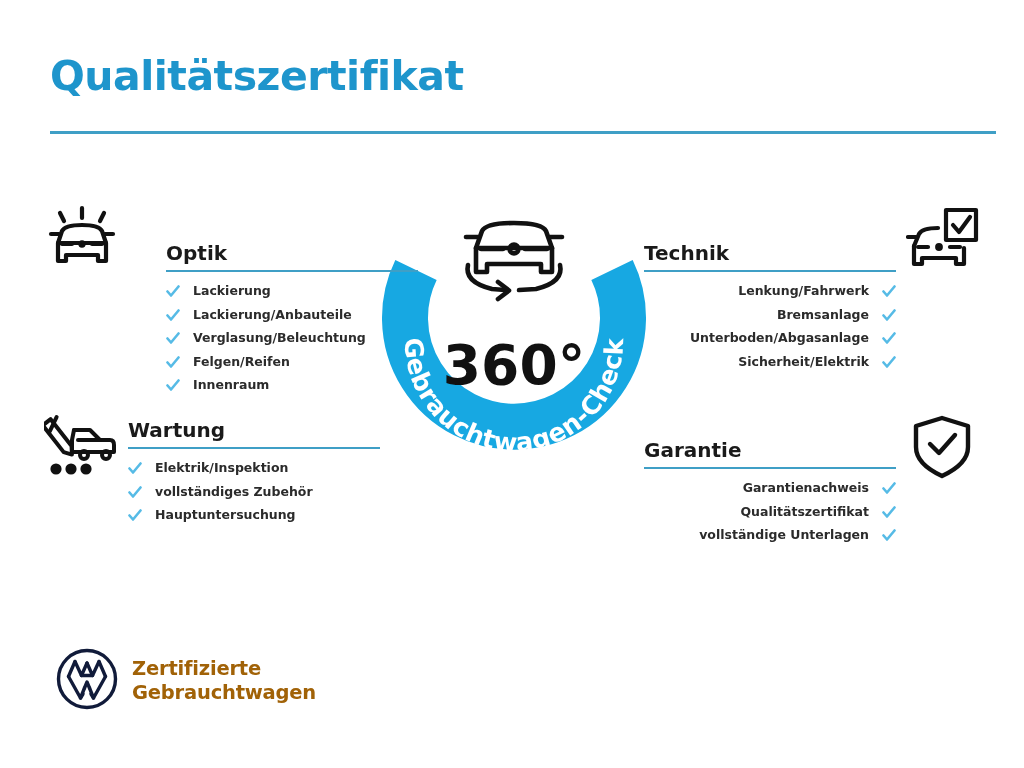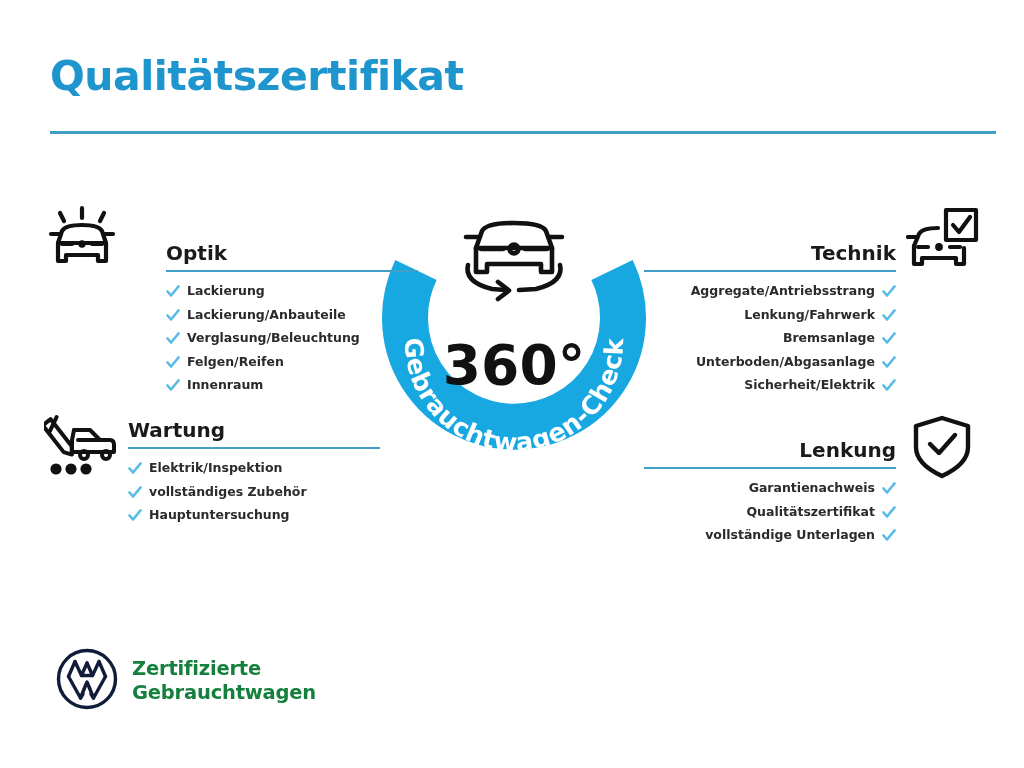--- a/index.html
+++ b/index.html
@@ -27,27 +27,27 @@
   
   .block { position: absolute; }
   .block.left  { left: 128px;  width: 252px; }
   .block.right { left: 644px;  width: 252px; }
 
   .sec-head {
     font-size: 20px; font-weight: bold; color: #1a1a1a;
     font-family: "DejaVu Sans", sans-serif;
     line-height: 1.05; white-space: nowrap;
   }
-  .block.right .sec-head { text-align: right; }
+  .block.right .sec-head { }
 
   .sec-rule { margin-top: 6px; height: 2px; background: #3f9fc6; width: 100%; }
 
   .items { margin-top: 13px; }
   .item {
-    display: flex; align-items: center; gap: 7px;
+    display: flex; align-items: center; gap: 13px;
     font-size: 12.5px; font-weight: bold; color: #2b2b2b;
     font-family: "DejaVu Sans", sans-serif;
     line-height: 1; margin-bottom: 10.5px; white-space: nowrap;
   }
   .block.right .item { justify-content: flex-end; }
   .check { flex: 0 0 auto; display: block; }
 
   
   .side-icon { position: absolute; }
   .icon-optik   { left: 46px;  top: 203px; }
@@ -55,21 +55,21 @@
   .icon-technik { left: 906px; top: 204px; }
   .icon-garantie{ left: 910px; top: 414px; }
 
   
   .badge { position: absolute; left: 372px; top: 192px; width: 284px; height: 300px; }
 
   
   .footer { position: absolute; left: 56px; top: 648px; display: flex; align-items: center; gap: 14px; }
   .vw-text {
     font-family: "DejaVu Sans", sans-serif;
-    font-size: 19.5px; font-weight: bold; color: #15803d;
+    font-size: 19.5px; font-weight: bold; color: #a16207;
     line-height: 1.22; letter-spacing: -0.2px;
   }
 </style>
 </head>
 <body>
 
 <div class="page">
 
   <div class="title">Qualitätszertifikat</div>
   <div class="header-rule"></div>
@@ -189,26 +189,20 @@
           <span>Innenraum</span>
         </div>
       </div>
   </div>
 
   <div class="block right" id="block-technik" style="top:243px;">
     <div class="sec-head">Technik</div>
     <div class="sec-rule"></div>
     <div class="items">
         <div class="item">
-          <span>Aggregate/Antriebsstrang</span>
-          <svg class="check" width="14" height="13" viewBox="0 0 14 13" fill="none" stroke="#56bbe6" stroke-width="2.6" stroke-linecap="round" stroke-linejoin="round">
-            <path d="M1.5 6.5 L5 10.5 L12.5 1.5"></path>
-          </svg>
-        </div>
-        <div class="item">
           <span>Lenkung/Fahrwerk</span>
           <svg class="check" width="14" height="13" viewBox="0 0 14 13" fill="none" stroke="#56bbe6" stroke-width="2.6" stroke-linecap="round" stroke-linejoin="round">
             <path d="M1.5 6.5 L5 10.5 L12.5 1.5"></path>
           </svg>
         </div>
         <div class="item">
           <span>Bremsanlage</span>
           <svg class="check" width="14" height="13" viewBox="0 0 14 13" fill="none" stroke="#56bbe6" stroke-width="2.6" stroke-linecap="round" stroke-linejoin="round">
             <path d="M1.5 6.5 L5 10.5 L12.5 1.5"></path>
           </svg>
@@ -247,21 +241,21 @@
         <div class="item">
           <svg class="check" width="14" height="13" viewBox="0 0 14 13" fill="none" stroke="#56bbe6" stroke-width="2.6" stroke-linecap="round" stroke-linejoin="round">
             <path d="M1.5 6.5 L5 10.5 L12.5 1.5"></path>
           </svg>
           <span>Hauptuntersuchung</span>
         </div>
       </div>
   </div>
 
   <div class="block right" id="block-garantie" style="top:440px;">
-    <div class="sec-head">Lenkung</div>
+    <div class="sec-head">Garantie</div>
     <div class="sec-rule"></div>
     <div class="items">
         <div class="item">
           <span>Garantienachweis</span>
           <svg class="check" width="14" height="13" viewBox="0 0 14 13" fill="none" stroke="#56bbe6" stroke-width="2.6" stroke-linecap="round" stroke-linejoin="round">
             <path d="M1.5 6.5 L5 10.5 L12.5 1.5"></path>
           </svg>
         </div>
         <div class="item">
           <span>Qualitätszertifikat</span>

